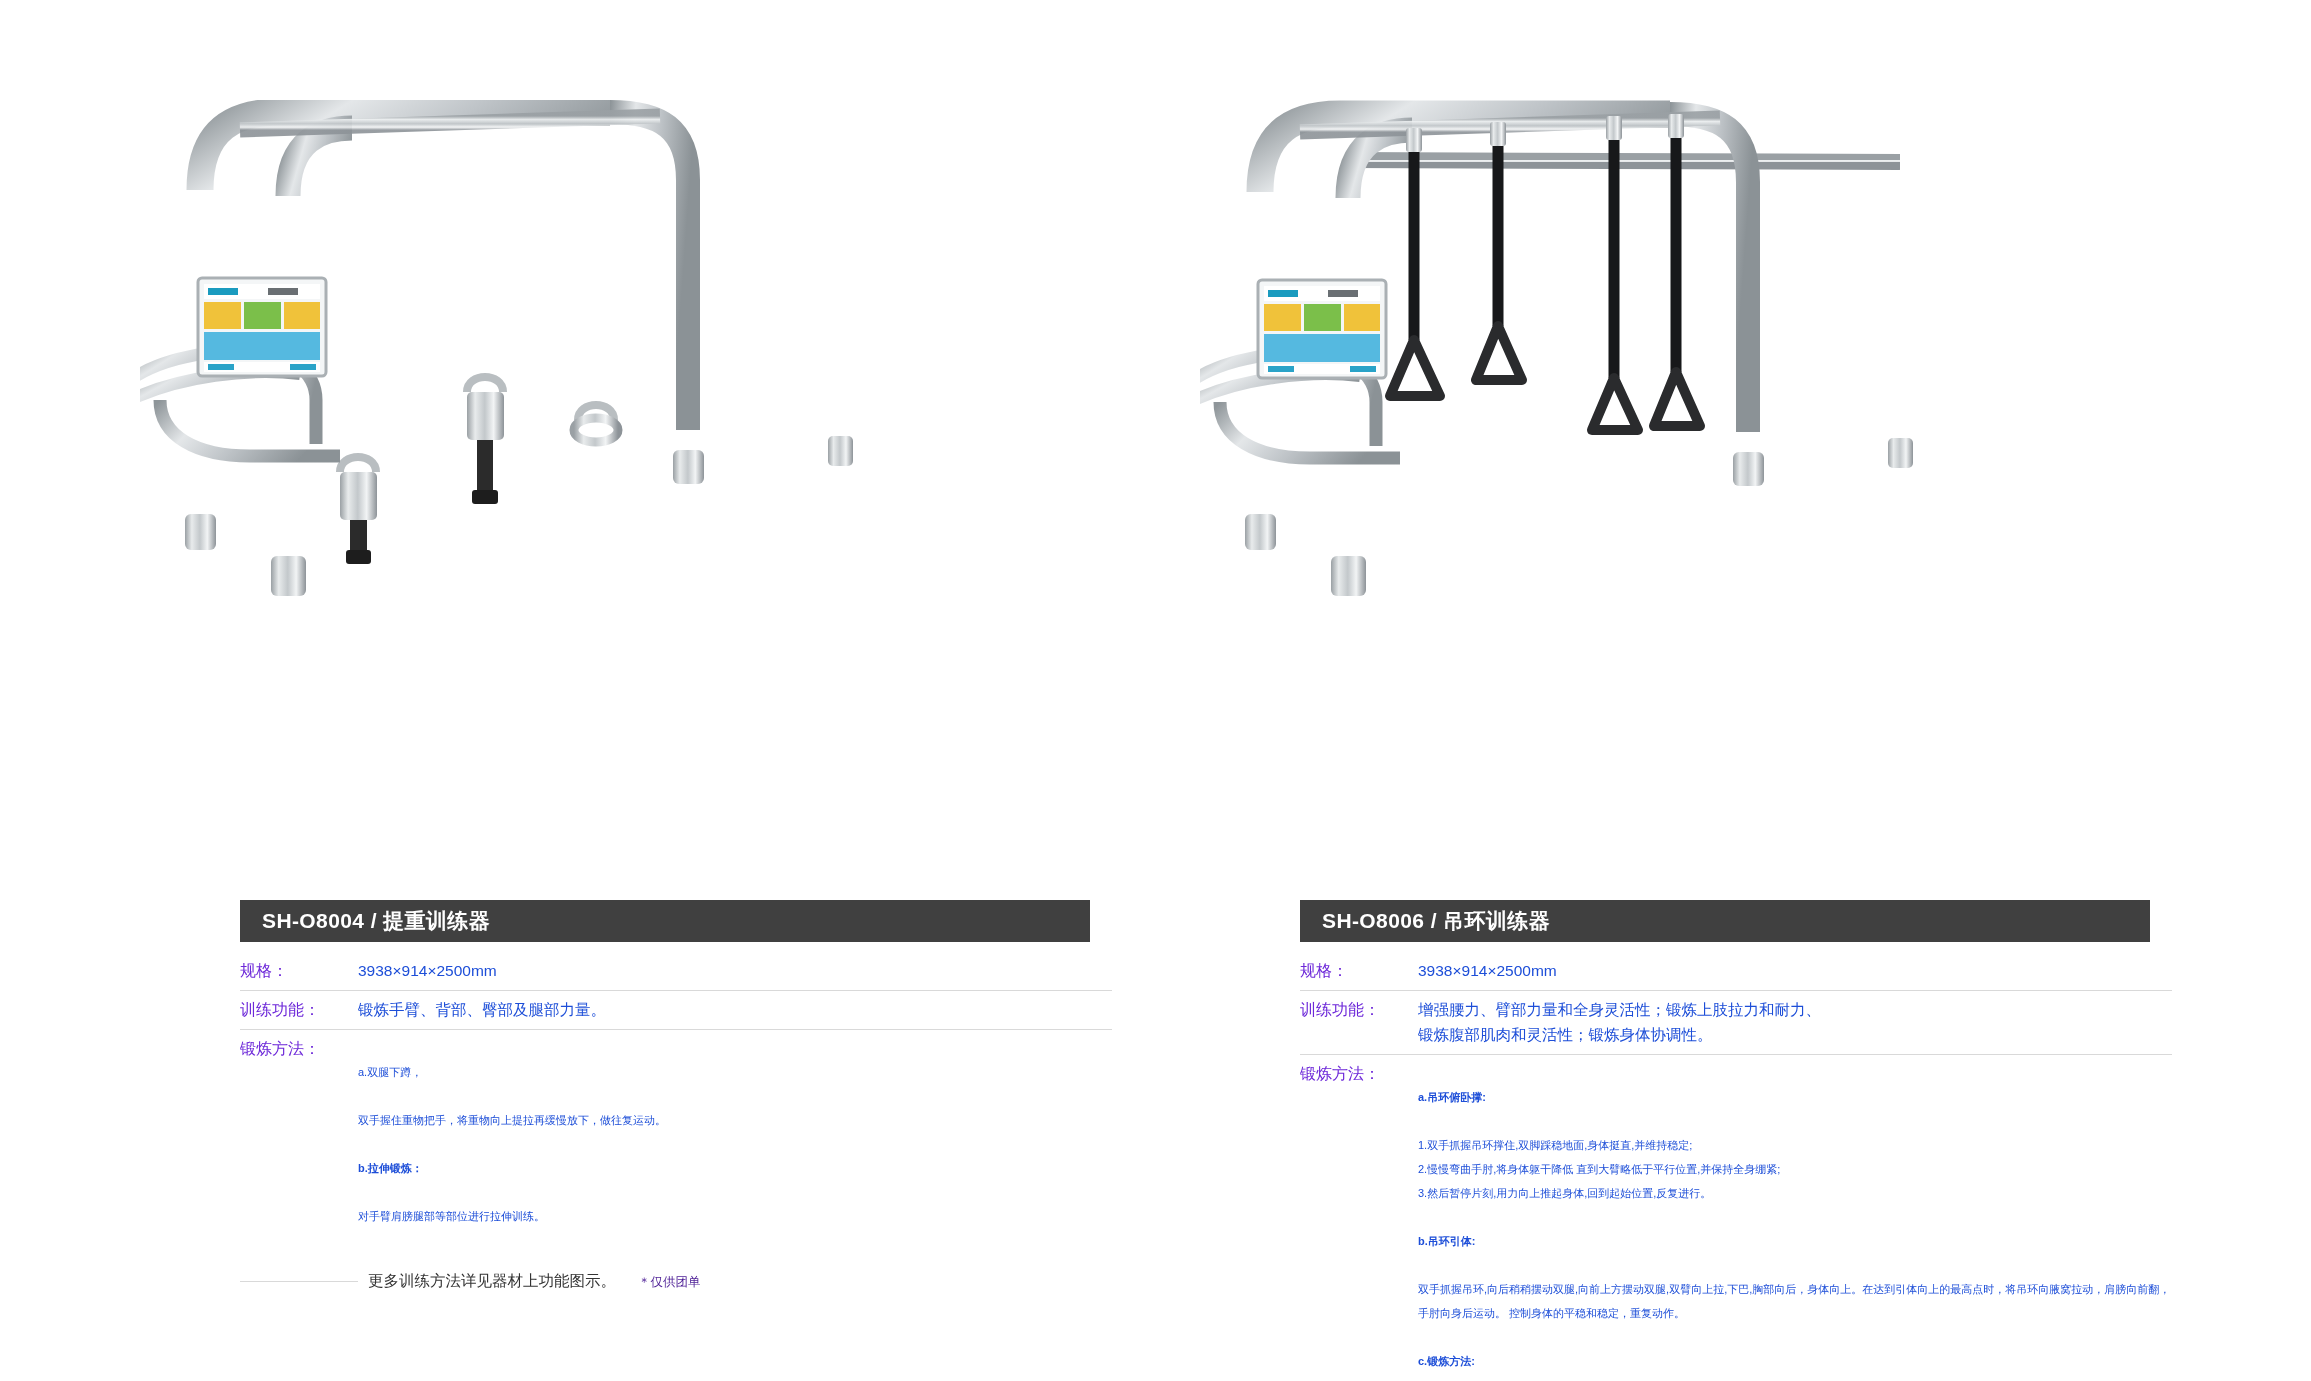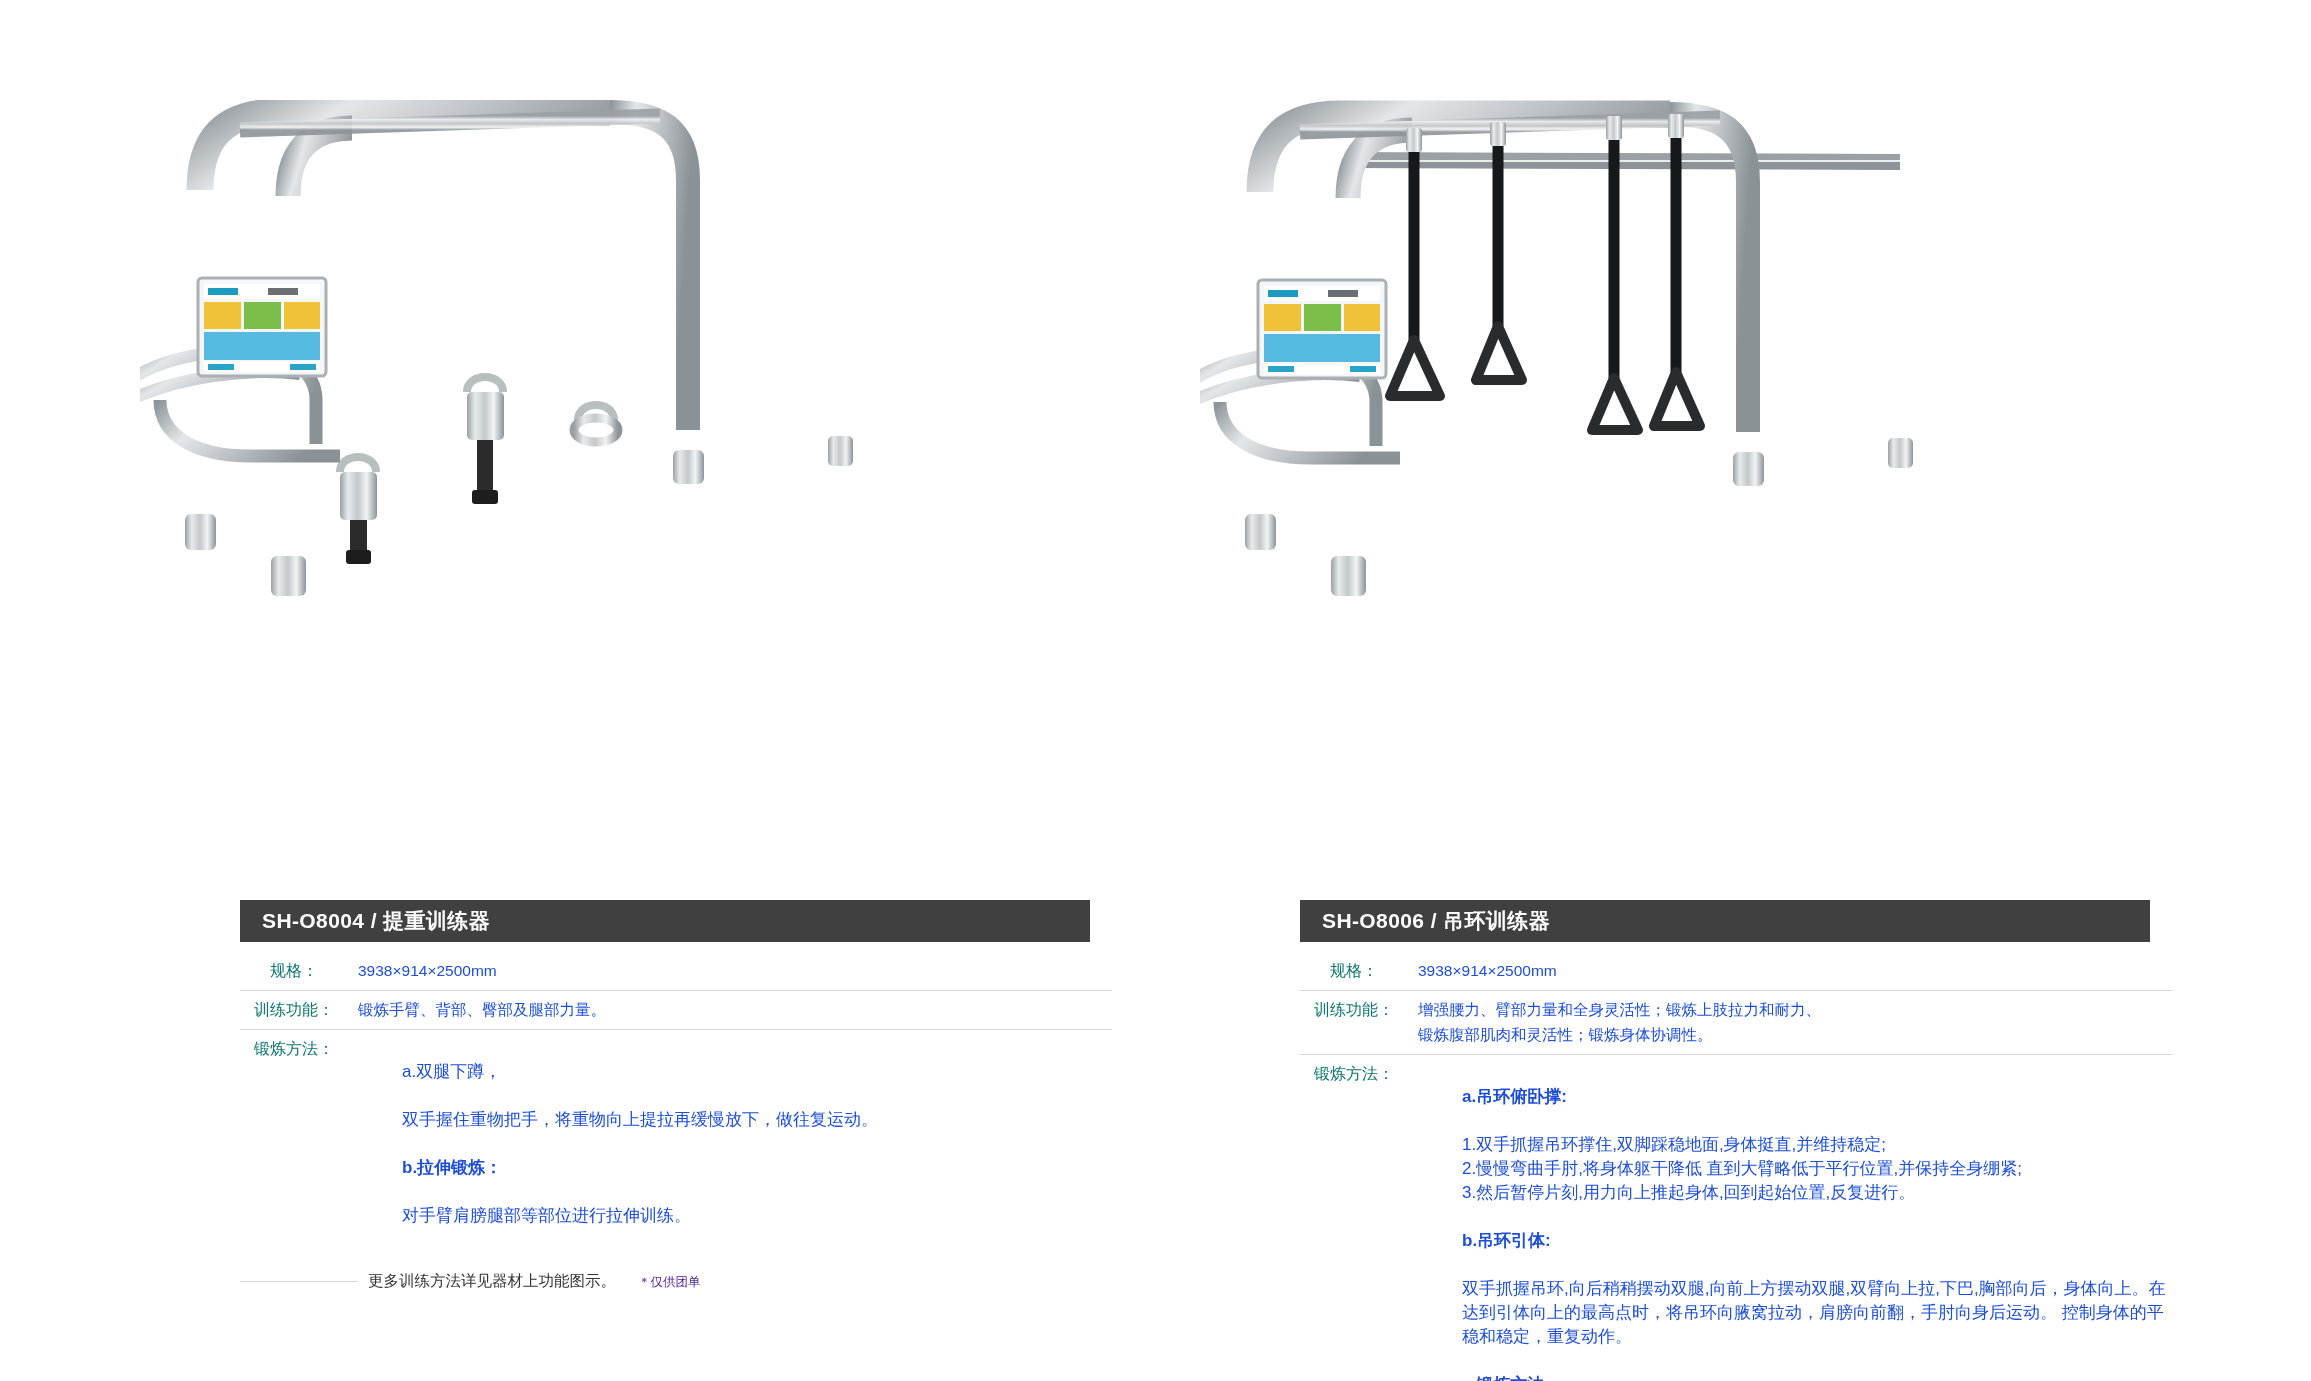--- a/index.html
+++ b/index.html
@@ -66,35 +66,35 @@
   .spec-row {
     display: flex;
     align-items: flex-start;
     padding: 6px 0 7px 0;
     border-bottom: 1px solid #d9d9d9;
   }
   .spec-row.no-border { border-bottom: none; }
   .spec-label {
     width: 118px;
     flex: 0 0 118px;
-    text-align: center;
-    color: #0f766e;
+    text-align: left;
+    color: #6d28d9;
     font-size: 16px;
     line-height: 25px;
     padding-right: 10px;
     box-sizing: border-box;
   }
   .spec-value {
     flex: 1 1 auto;
     color: #1d4ed8;
     font-size: 15.5px;
     line-height: 25px;
     white-space: pre-line;
   }
-  .spec-value.small { font-size: 17px; line-height: 24px; margin-left: 44px; }
+  .spec-value.small { font-size: 11px; line-height: 24px; }
 
   .footer-row {
     display: flex;
     align-items: flex-start;
     margin-top: 10px;
   }
   .footer-rule {
     width: 118px;
     flex: 0 0 118px;
     border-top: 1px solid #d9d9d9;

